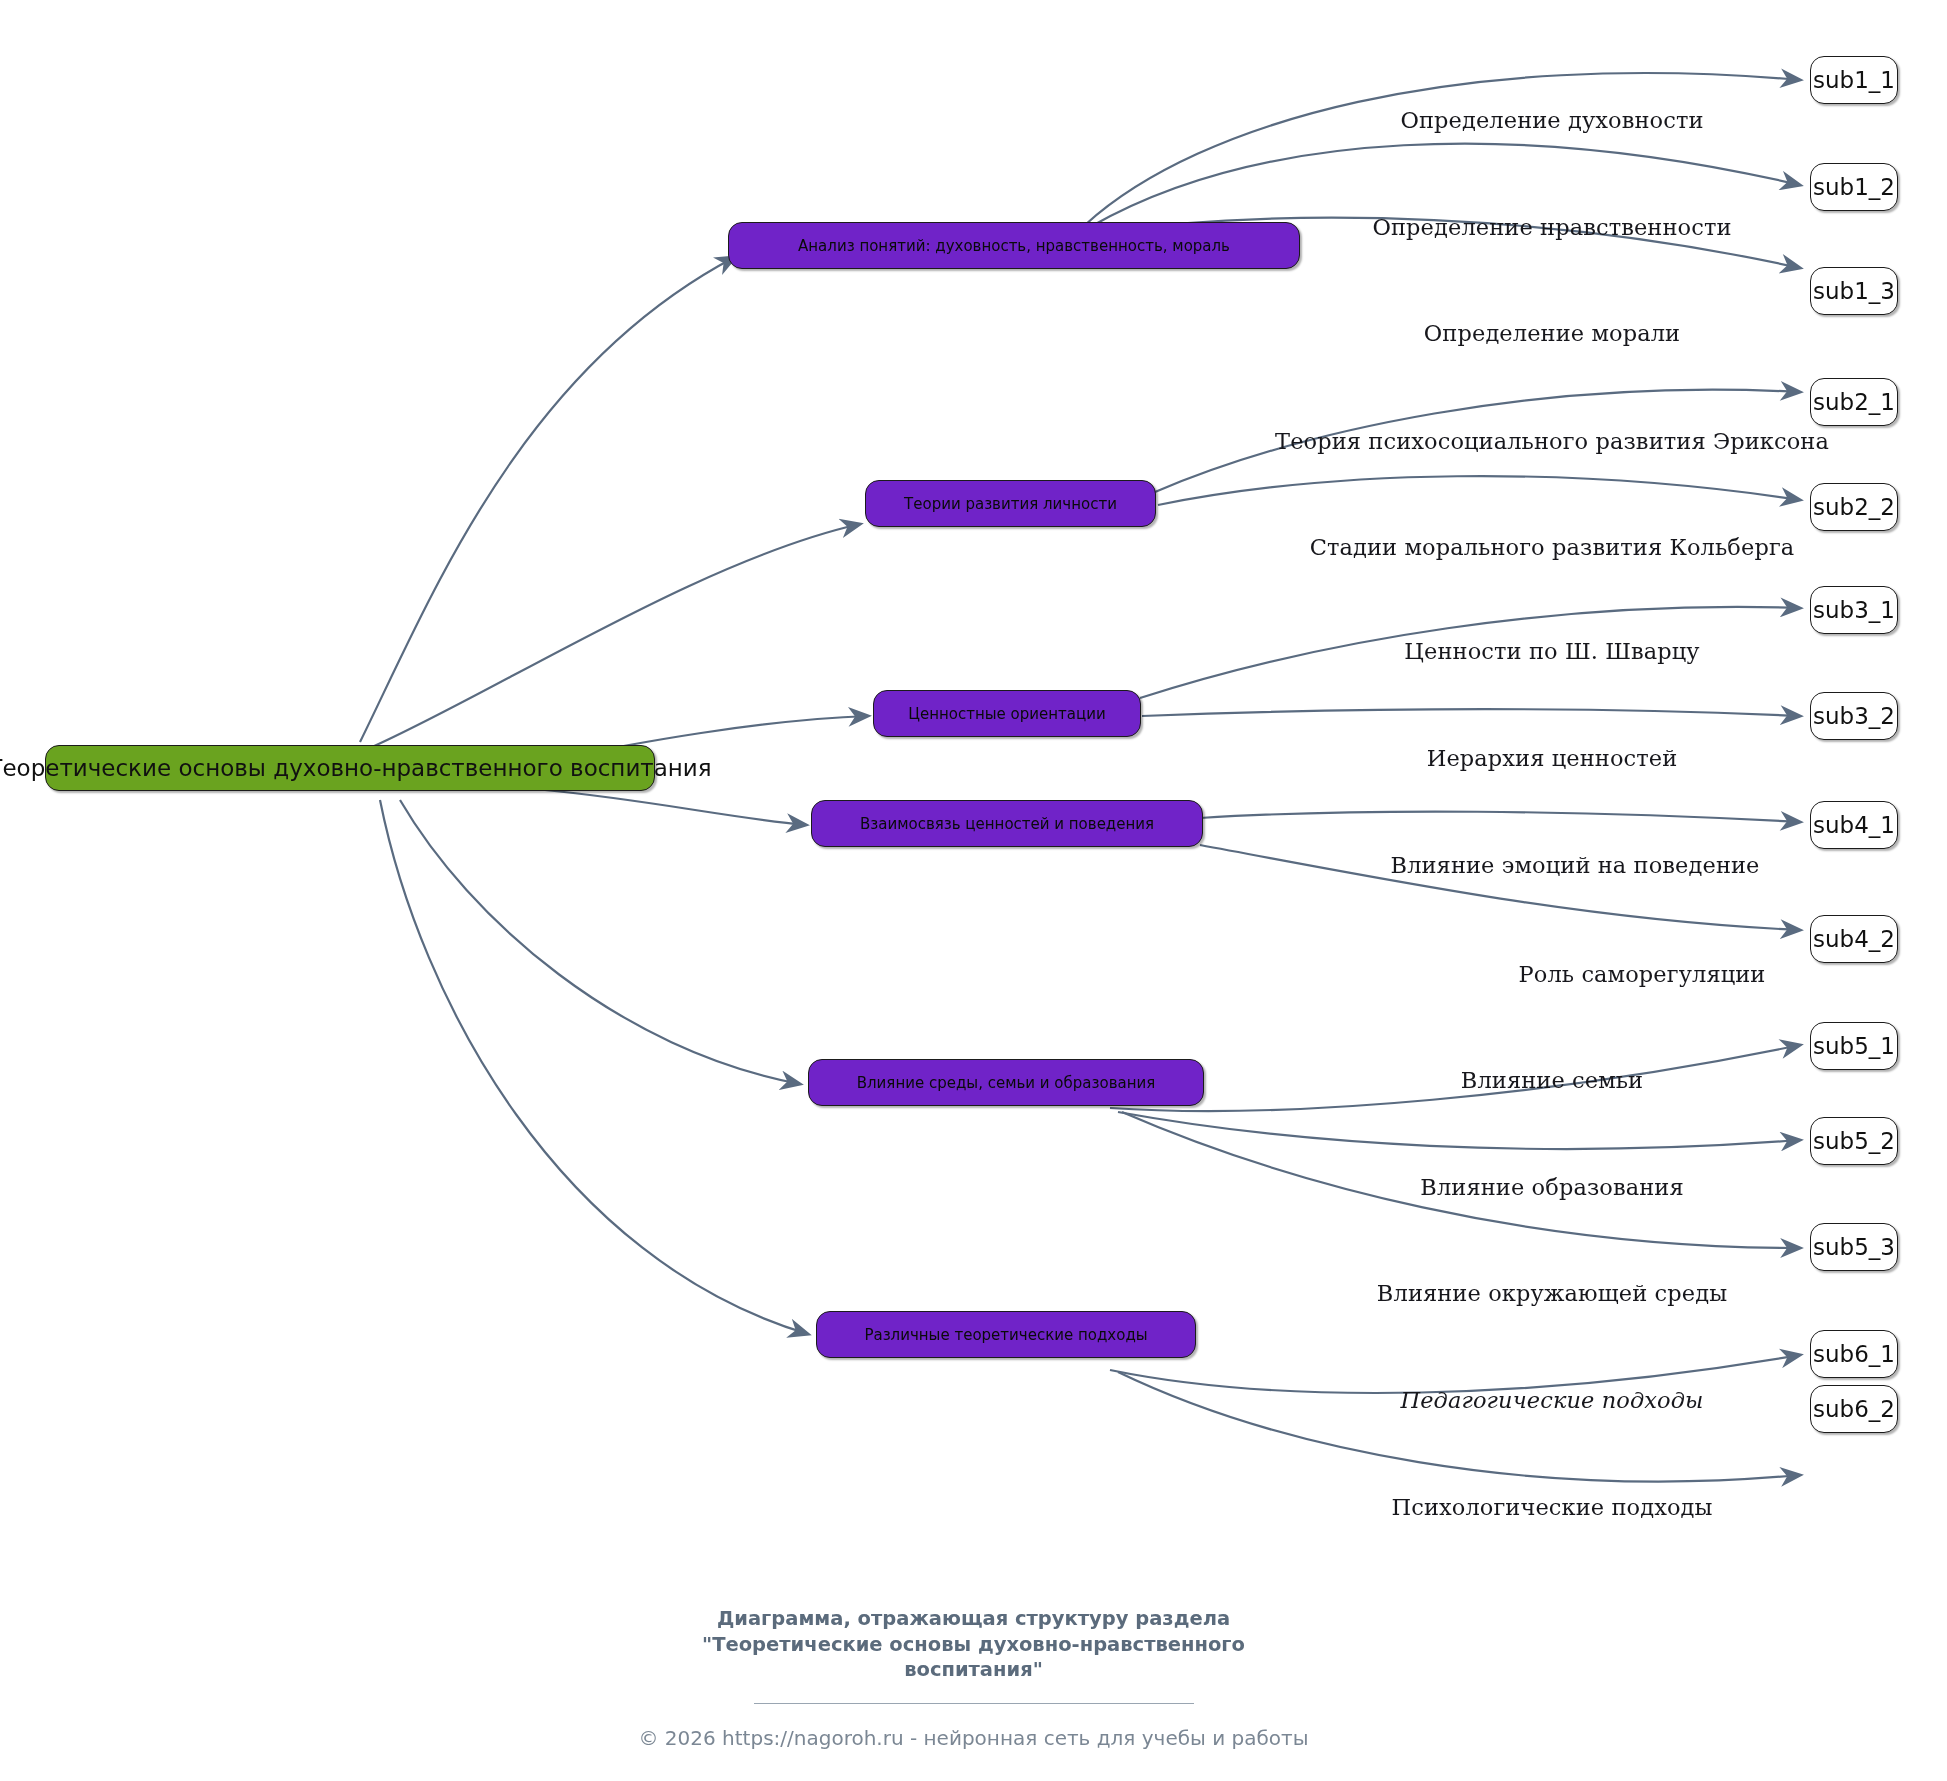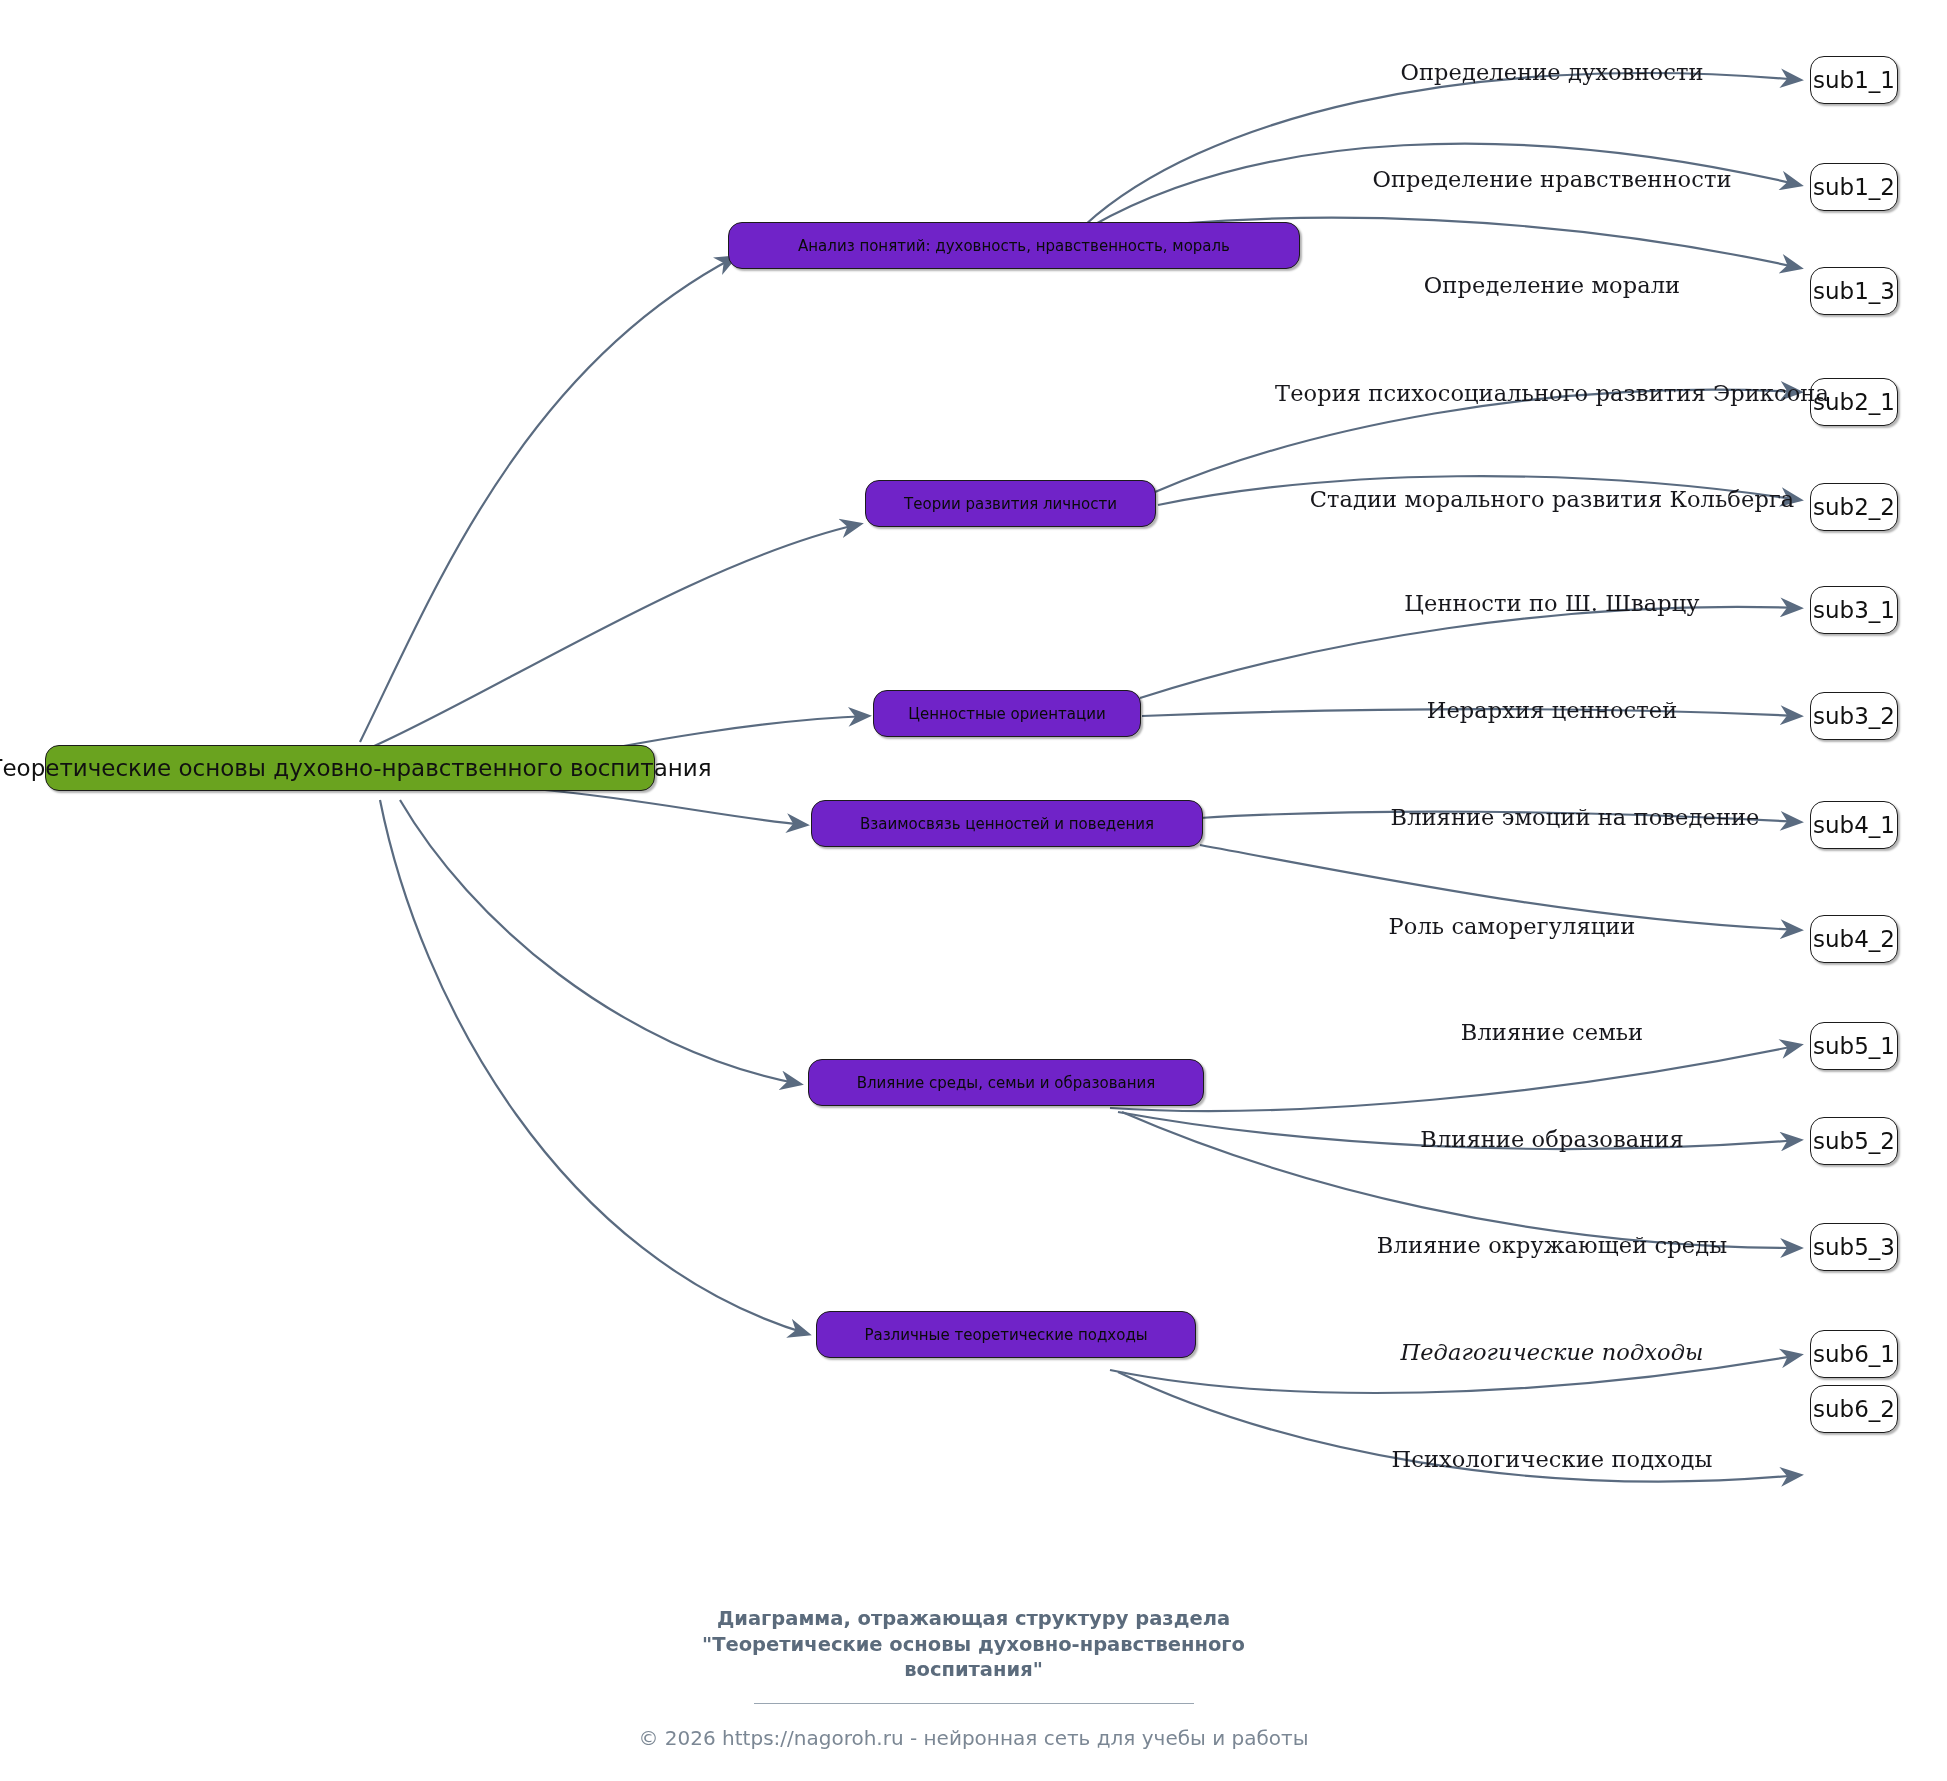--- a/index.html
+++ b/index.html
@@ -60,20 +60,21 @@
     box-shadow: 2px 2px 2px rgba(0,0,0,0.30);
   }
   .edge-label {
     position: absolute;
     font-family: "DejaVu Serif", serif;
     font-size: 22.5px;
     color: #17171c;
     white-space: nowrap;
     transform: translate(-50%, -50%);
     letter-spacing: 0.1px;
+    margin-top: 48px;
   }
   #footer {
     position: absolute;
     left: 0;
     width: 1947px;
     text-align: center;
   }
   .footer-title {
     font-family: "DejaVu Sans", sans-serif;
     font-weight: bold;
@@ -218,21 +219,21 @@
   <div class="edge-label" style="left:1552px; top:179px;">Определение нравственности</div>
   <div class="edge-label" style="left:1552px; top:285px;">Определение морали</div>
 
   <div class="edge-label" style="left:1552px; top:393px;">Теория психосоциального развития Эриксона</div>
   <div class="edge-label" style="left:1552px; top:499px;">Стадии морального развития Кольберга</div>
 
   <div class="edge-label" style="left:1552px; top:603px;">Ценности по Ш. Шварцу</div>
   <div class="edge-label" style="left:1552px; top:710px;">Иерархия ценностей</div>
 
   <div class="edge-label" style="left:1575px; top:817px;">Влияние эмоций на поведение</div>
-  <div class="edge-label" style="left:1512px; top:926px;text-align:right;">Роль саморегуляции</div>
+  <div class="edge-label" style="left:1642px; top:926px;text-align:right;">Роль саморегуляции</div>
 
   <div class="edge-label" style="left:1552px; top:1032px;">Влияние семьи</div>
   <div class="edge-label" style="left:1552px; top:1139px;">Влияние образования</div>
   <div class="edge-label" style="left:1552px; top:1245px;">Влияние окружающей среды</div>
 
   <div class="edge-label" style="left:1552px; top:1352px;font-style:italic;">Педагогические подходы</div>
   <div class="edge-label" style="left:1552px; top:1459px;">Психологические подходы</div>
 
   <div id="footer" style="top:1606px;">
     <div class="footer-title">Диаграмма, отражающая структуру раздела

